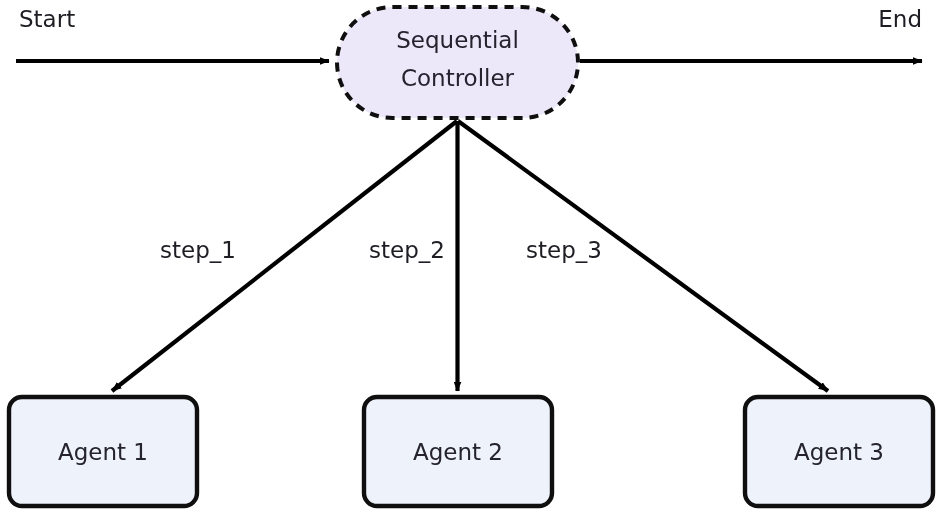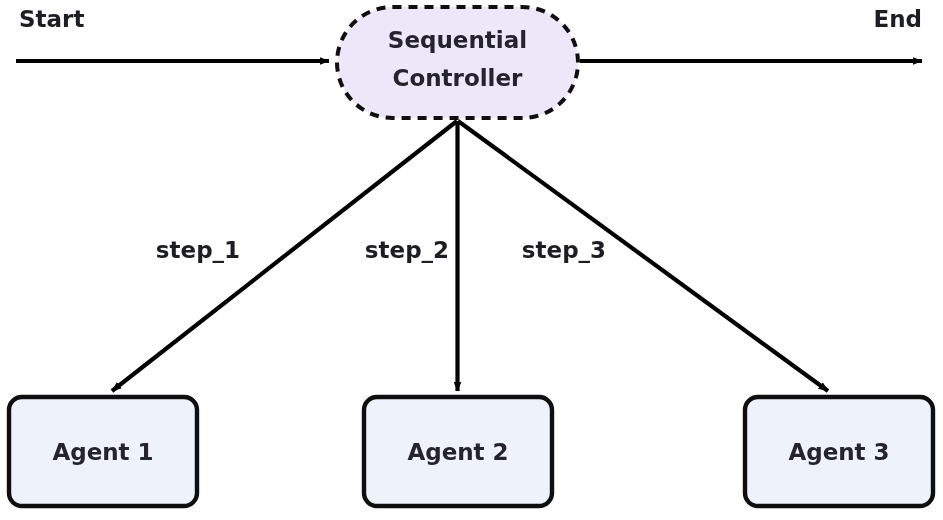--- a/index.html
+++ b/index.html
@@ -11,21 +11,20 @@
     width: 943px;
     height: 520px;
     font-family: "DejaVu Sans", "Liberation Sans", sans-serif;
     overflow: hidden;
   }
   #diagram-root {
     position: relative;
     width: 943px;
     height: 520px;
     background: #ffffff;
-    font-weight: bold;
   }
   #diagram-svg {
     position: absolute;
     top: 0;
     left: 0;
     width: 943px;
     height: 520px;
   }
   .node-label {
     font-family: "DejaVu Sans", "Liberation Sans", sans-serif;

